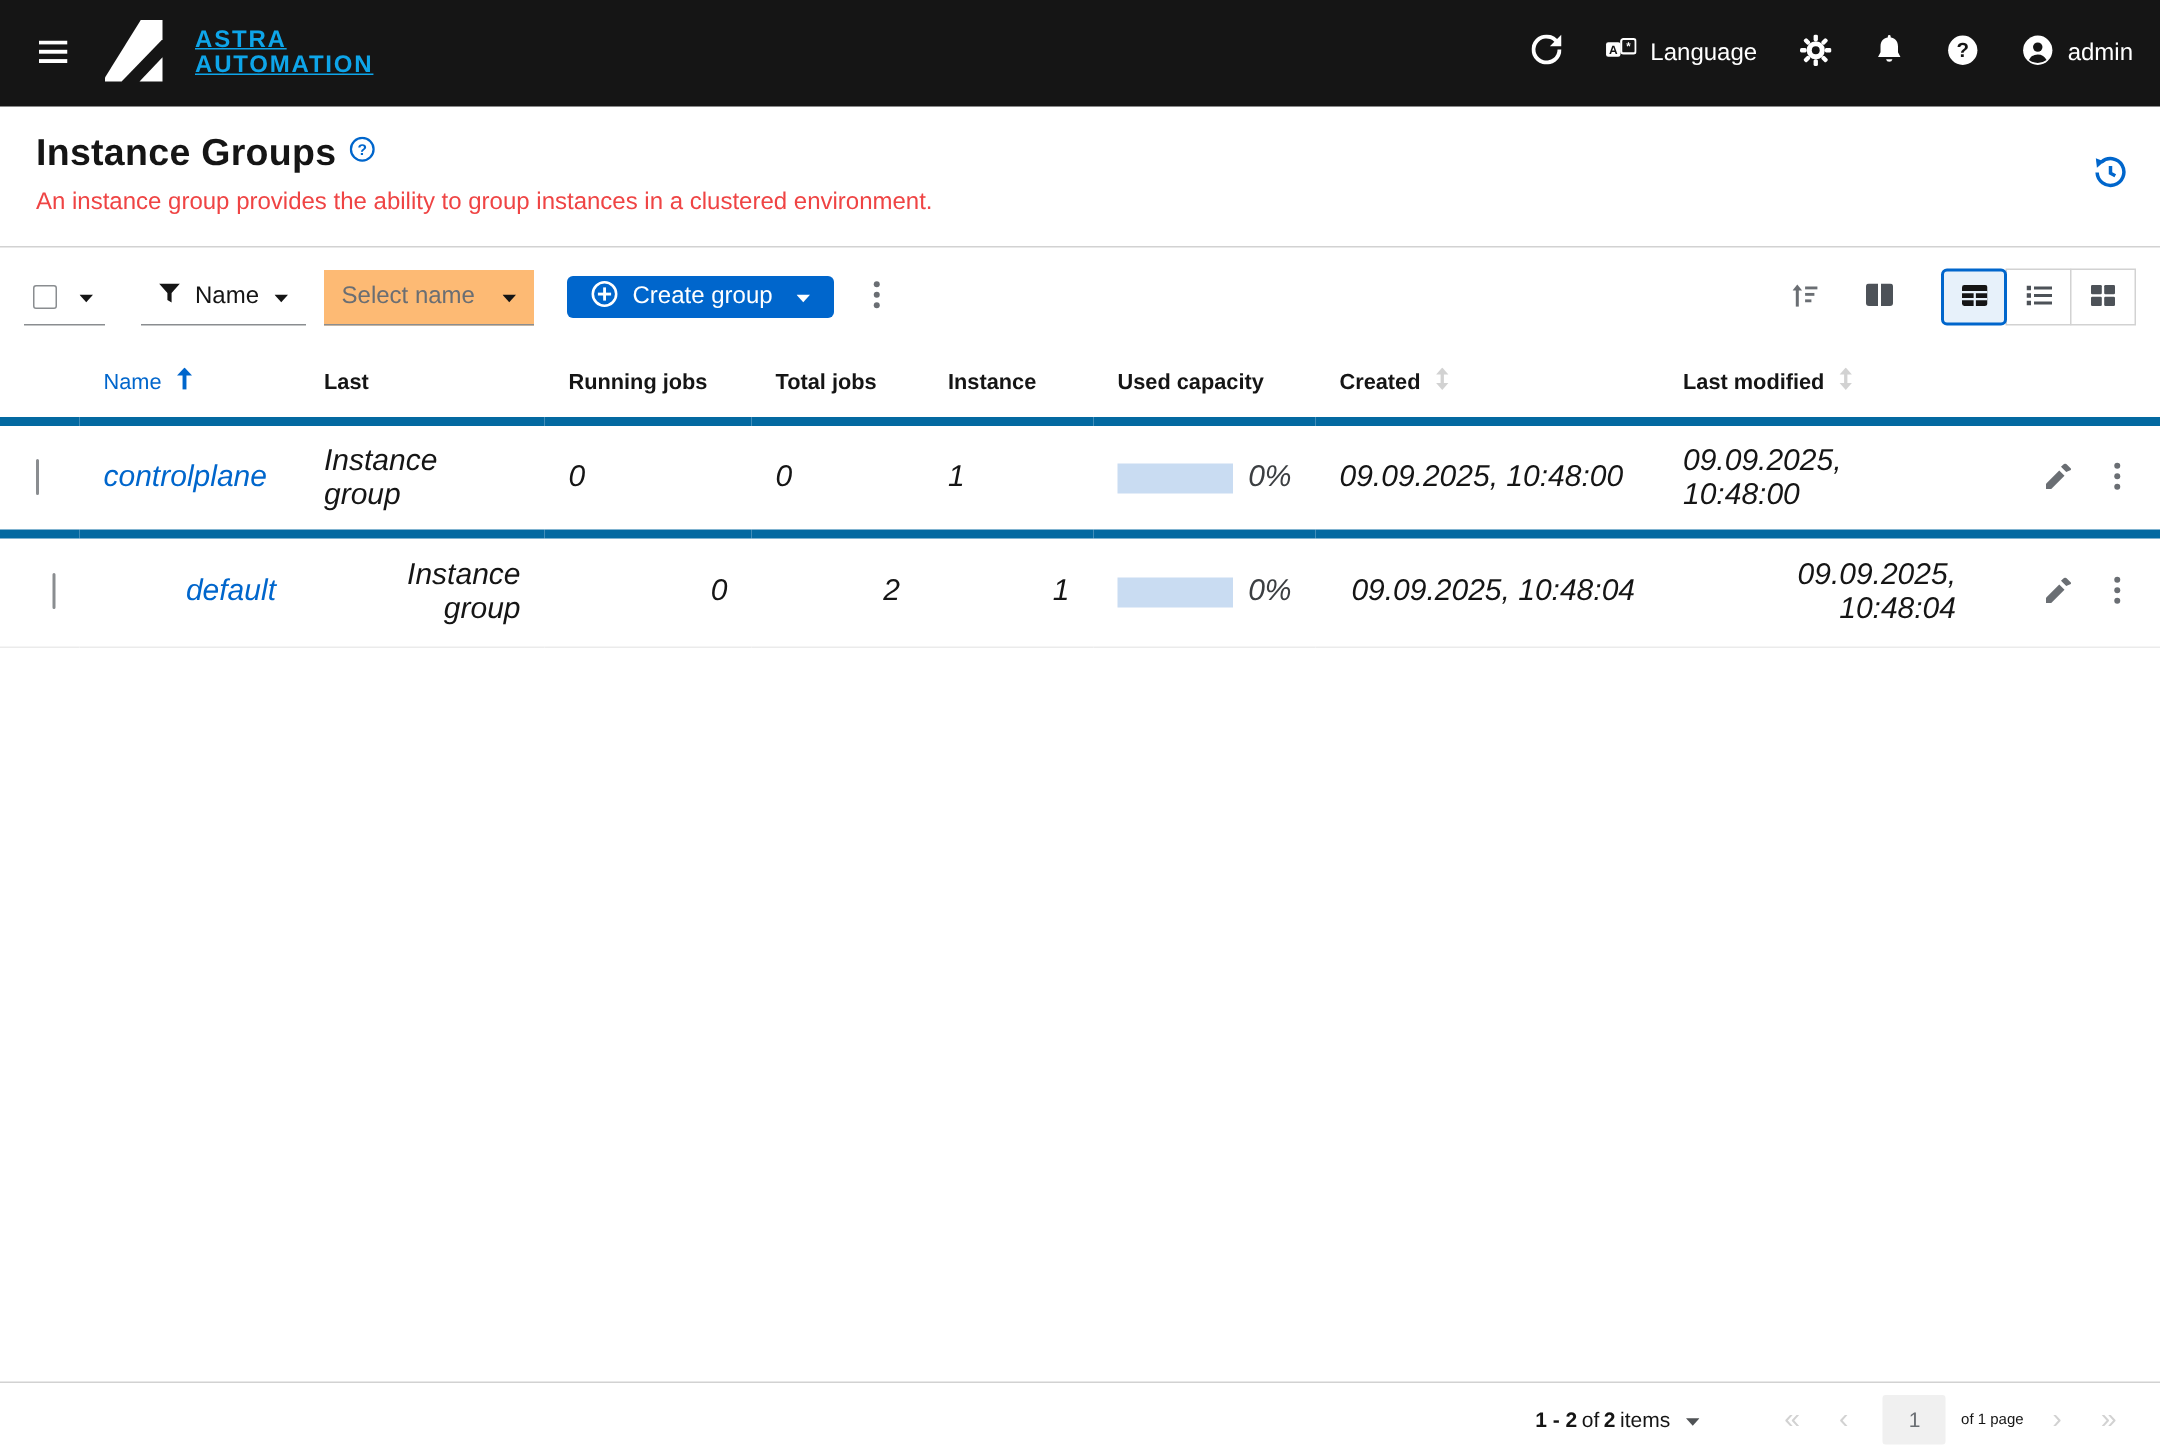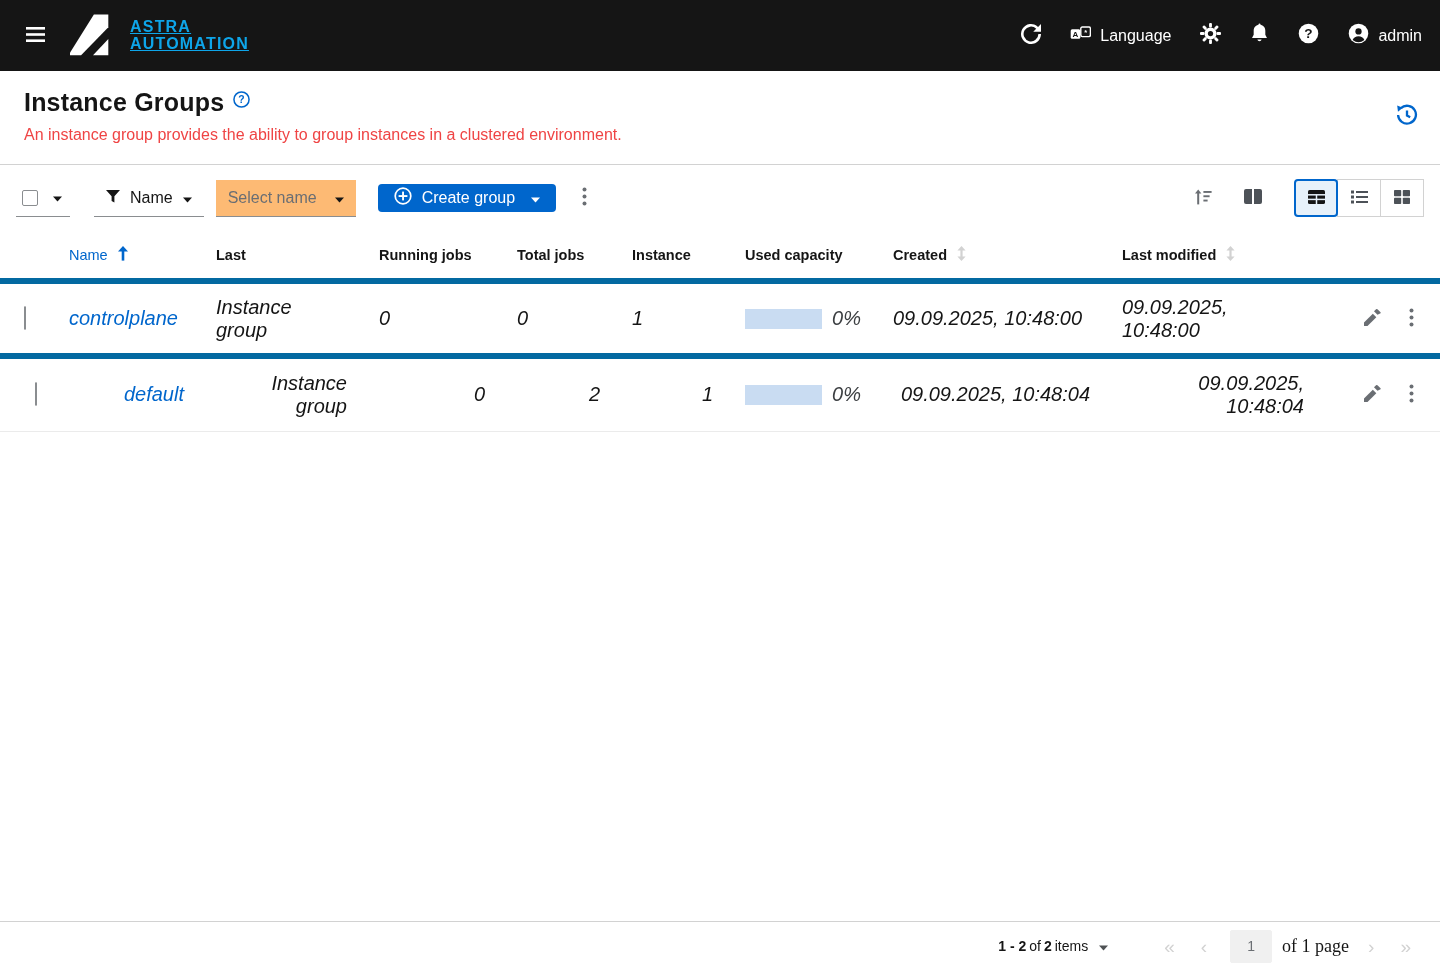--- a/index.html
+++ b/index.html
@@ -67,21 +67,21 @@
 
   
   .pagination { flex:0 0 48px; display:flex; align-items:center; justify-content:flex-end; padding:0 16px; gap:0; }
   .pag-items { display:flex; align-items:flex-start; font-size:14px; color:#151515; background:none; border:none; cursor:pointer; font-family:inherit; }
   .pag-items b { font-weight:700; }
   .pag-items span { margin:0 3px; }
   .pag-nav { display:flex; align-items:center; margin-left:40px; gap:0; }
   .nav-btn { background:none; border:none; font-size:19px; color:#d2d2d2; padding:0 13px; cursor:default; line-height:1; }
   .page-input { width:42px; height:33px; margin:0 10px; text-align:center; font-size:14px; color:#6a6e73;
     background:#f0f0f0; border:1px solid #f0f0f0; border-radius:2px; font-family:inherit; }
-  .page-of { font-size:18px; color:#151515; margin-right:6px; white-space:nowrap;font-family:Liberation Serif, serif; }
+  .page-of { font-size:10px; color:#151515; margin-right:6px; white-space:nowrap; }
 </style>
 </head>
 <body>
 
 <header class="masthead">
   <button class="hamburger-btn">
     <span>
       <svg width="19" height="15" viewBox="0 0 19 15">
           <g fill="#fff">
             <rect width="19" height="2.6"></rect>

